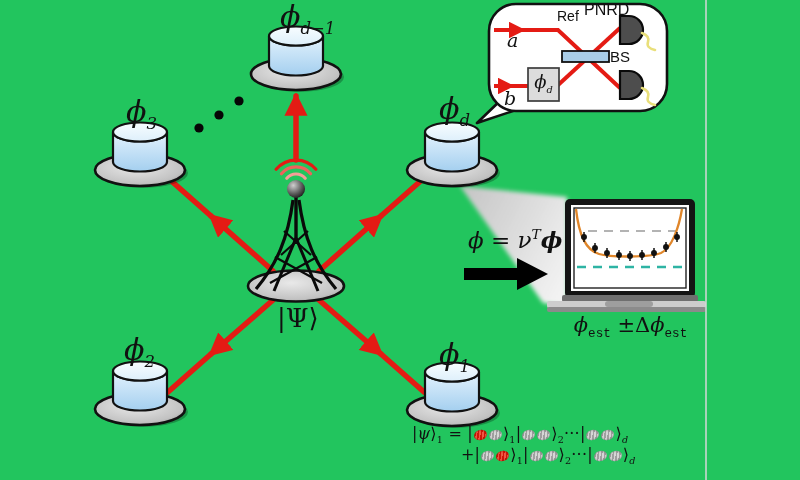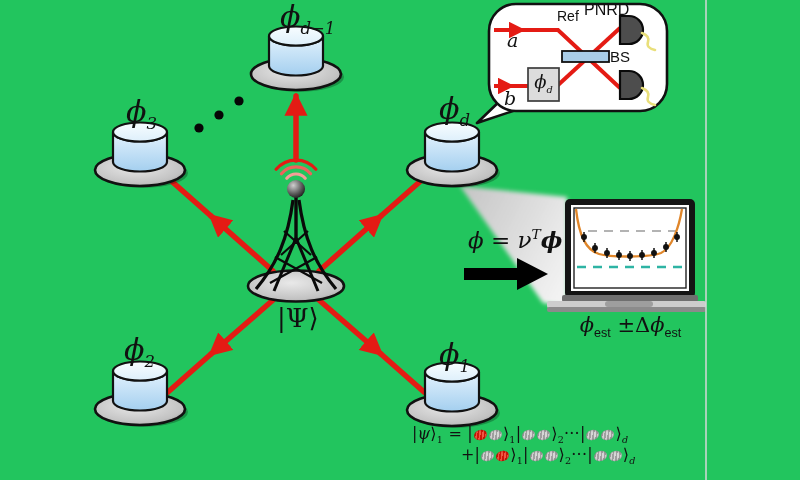--- a/index.html
+++ b/index.html
@@ -9,21 +9,21 @@
   .lbl{position:absolute;font-style:italic;line-height:1;white-space:nowrap;}
   .lbl sub{font-size:.55em;font-style:italic;}
   .slbl{position:absolute;font-family:"Liberation Sans",sans-serif;font-style:normal;
         line-height:1;white-space:nowrap;}
   .upright{font-style:normal;}
   .formula{position:absolute;font-size:23px;font-style:italic;}
   .formula sup{font-size:.6em;}
   .formula b{font-weight:700;}
   .est{position:absolute;font-size:21px;text-align:center;}
   .est i{font-style:italic;}
-  .est sub{font-size:.6em;font-style:normal;font-family:Liberation Sans, sans-serif;}
+  .est sub{font-size:.6em;font-style:normal;font-family:Liberation Mono, monospace;}
   .state{position:absolute;font-size:16px;white-space:nowrap;letter-spacing:.2px;}
   .state sub{font-size:.6em;}
   .state sub.it{font-style:italic;}
   .state i{font-style:italic;}
   .blob{display:inline-block;width:13px;height:10px;border-radius:50%;
         transform:rotate(-18deg);vertical-align:-1px;margin:0 1px;}
   .blob.red{background:repeating-linear-gradient(115deg,#f05844 0 1.6px,#cf1608 1.6px 3.2px);
             box-shadow:inset 0 0 2px #8e0e02;}
   .blob.gray{background:repeating-linear-gradient(115deg,#d6d6d6 0 1.6px,#9f9f9f 1.6px 3.2px);
              box-shadow:inset 0 0 2px #6f6f6f;}

